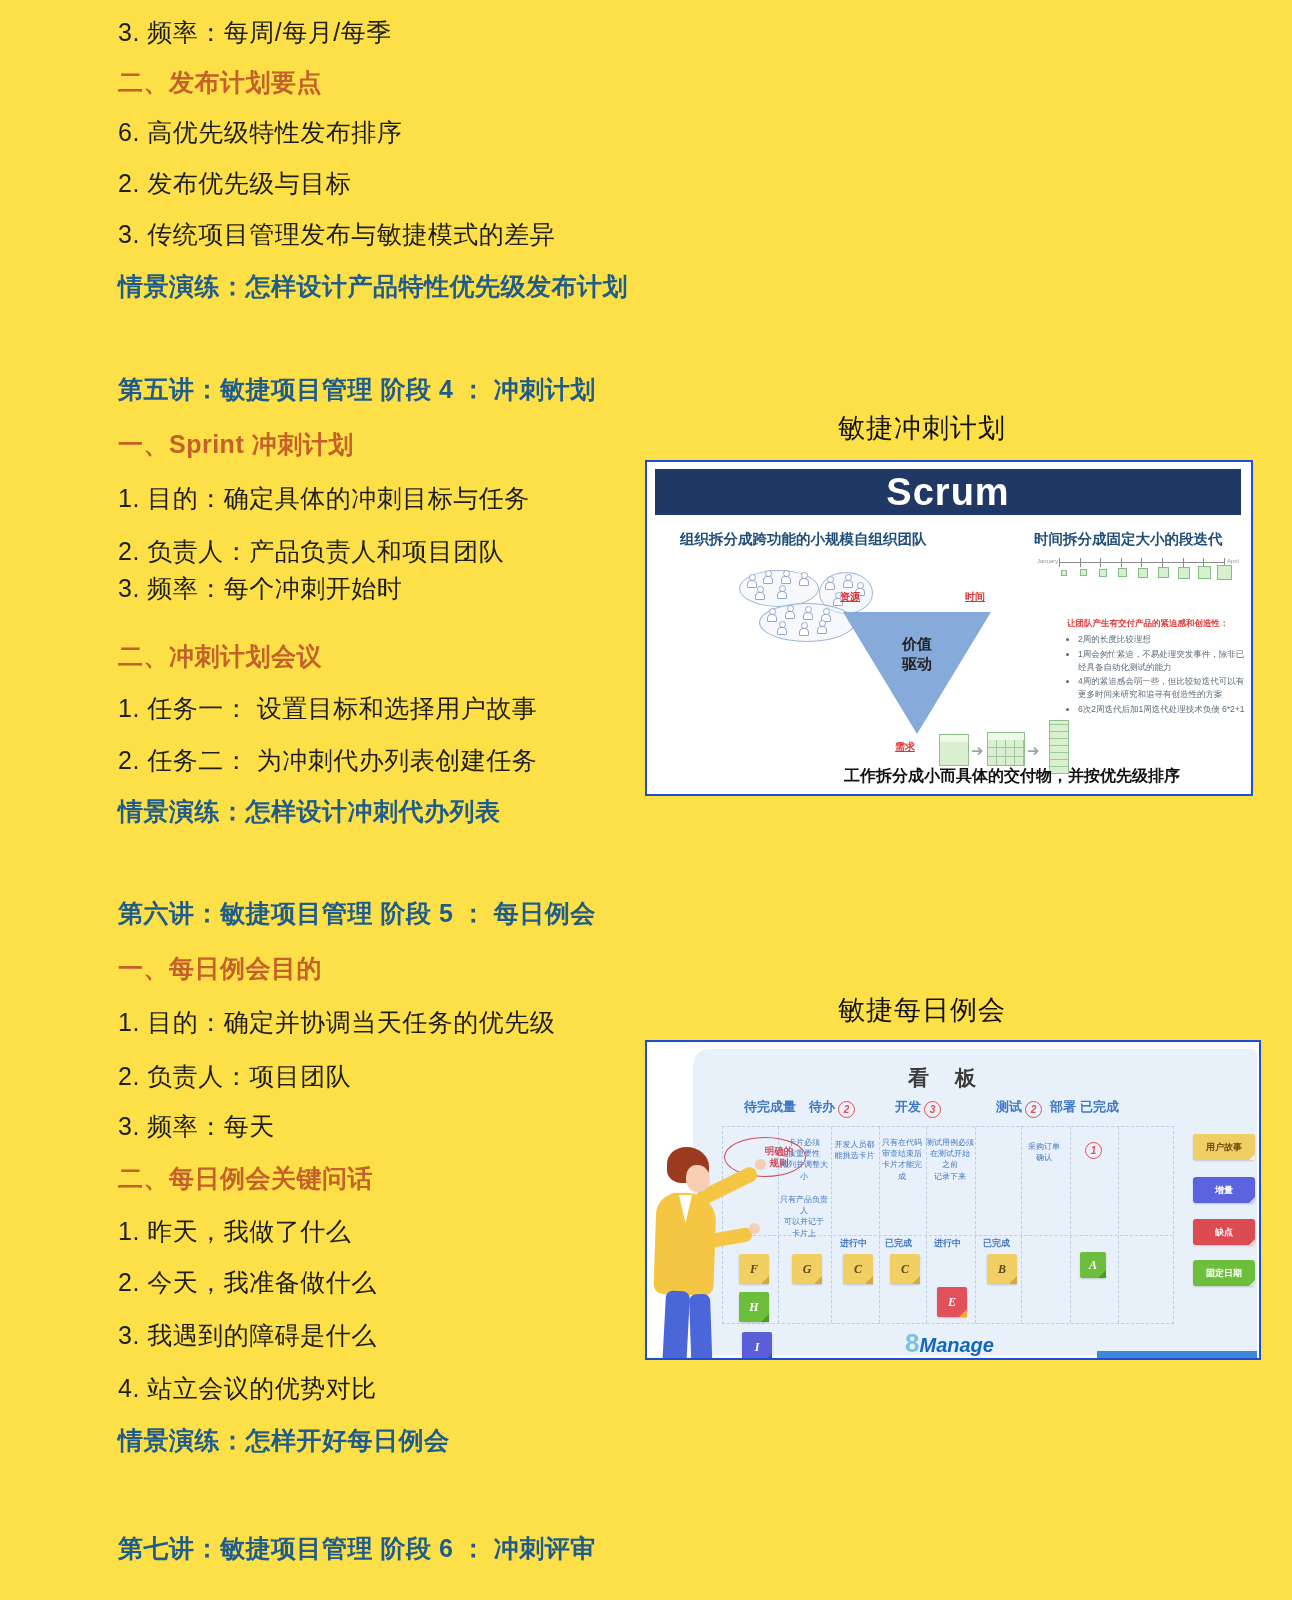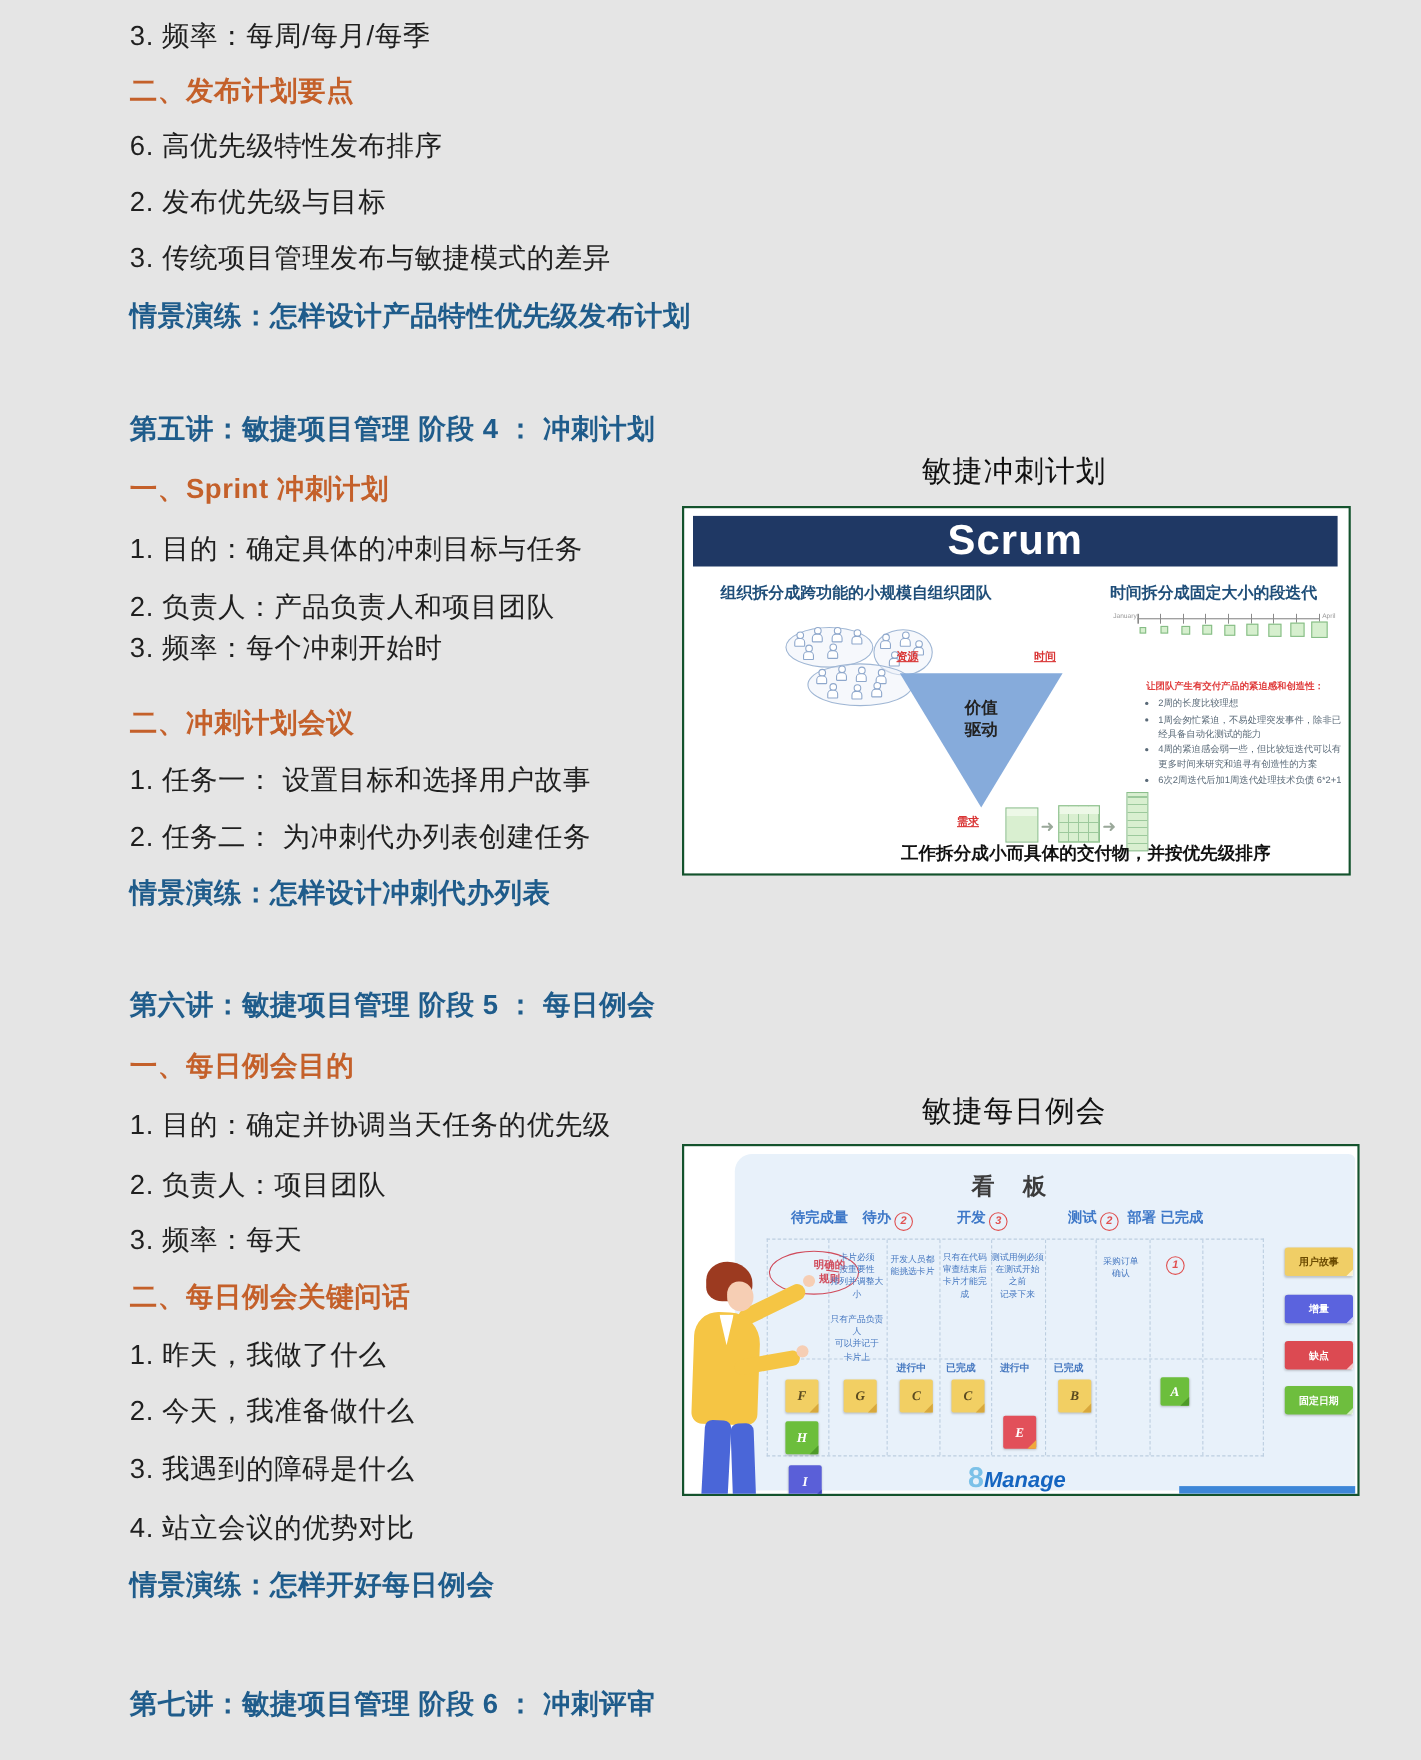--- a/index.html
+++ b/index.html
@@ -1,25 +1,25 @@
 <!DOCTYPE html>
 <html><head>
 <meta charset="utf-8">
 <style>
   html,body{margin:0;padding:0;background:#fff;}
-  #canvas{position:relative;width:1292px;height:1600px;background:#e5e5e5;overflow:hidden;
+  #canvas{position:relative;width:1292px;height:1600px;background:#fde047;overflow:hidden;
           font-family:"Liberation Sans","DejaVu Sans",sans-serif;}
   
   .ln{position:absolute;left:118px;font-size:25px;color:#1f1f1f;white-space:nowrap;letter-spacing:.5px;}
   .ln.orange{color:#C4602A;font-weight:bold;}
   .ln.blue{color:#1F5C8B;font-weight:bold;}
   
   .fig-caption{position:absolute;width:604px;text-align:center;font-size:27px;color:#111;letter-spacing:1px;}
   
-  .fig{position:absolute;background:#fff;border:2px solid #14532d;overflow:hidden;}
+  .fig{position:absolute;background:#fff;border:2px solid #1d4ed8;overflow:hidden;margin-left:25px;}
   
   .scrum-band{position:absolute;left:8px;top:7px;width:586px;height:46px;background:#1F3864;
               display:flex;align-items:center;justify-content:center;}
   .scrum-band span{color:#fff;font-size:38px;font-weight:bold;letter-spacing:1px;}
   .sc-h{position:absolute;top:68px;font-size:14.5px;font-weight:bold;color:#1F4E79;white-space:nowrap;}
   .tl-wrap{position:absolute;left:400px;top:94px;width:190px;height:40px;}
   .tl-line{position:absolute;left:12px;top:6px;width:166px;border-top:1px solid #8a8a8a;}
   .tl-ticks{position:absolute;left:12px;top:2px;width:166px;height:9px;
             background:repeating-linear-gradient(90deg,#8a8a8a 0 1px,transparent 1px 20.6px);}
   .tl-lab{position:absolute;top:2px;font-size:6px;color:#999;}

